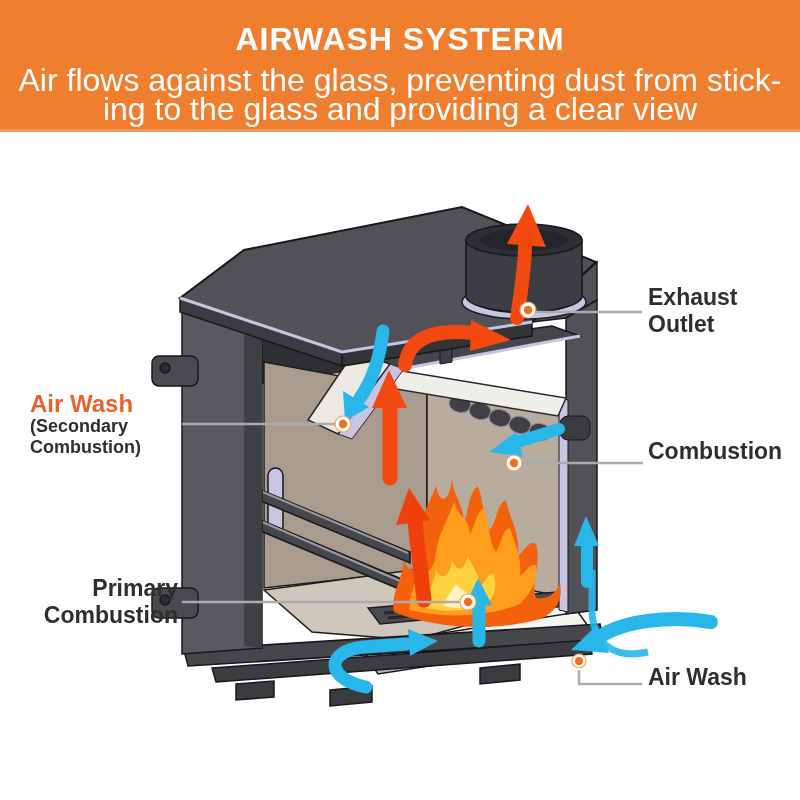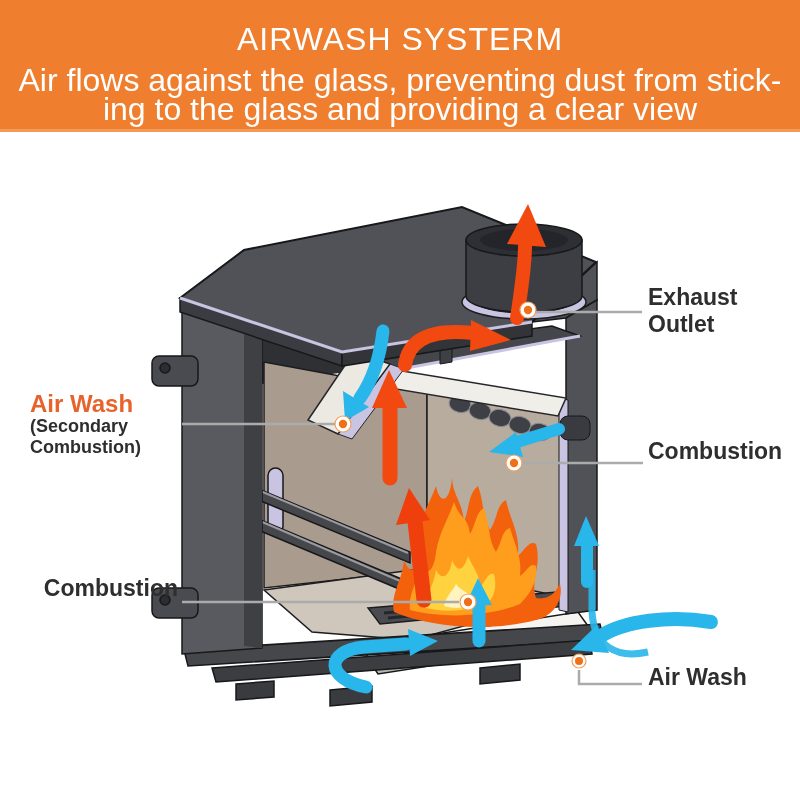--- a/index.html
+++ b/index.html
@@ -8,21 +8,21 @@
     --label-text:#2E2E2E;
     --airwash-accent:#E8632C;
   }
   html,body{margin:0;padding:0;background:#ffffff;}
   .page{position:relative;width:800px;height:800px;overflow:hidden;
         font-family:"Liberation Sans",sans-serif;background:#fff;}
   
   .header{position:absolute;left:0;top:0;width:800px;height:129px;
           background:var(--header-bg);border-bottom:3px solid #f29b59;
           text-align:center;color:var(--header-text);}
-  .header .title{margin-top:21px;font-size:32px;font-weight:400;letter-spacing:1px;}
+  .header .title{margin-top:21px;font-size:32px;font-weight:700;letter-spacing:1px;}
   .header .subtitle{margin-top:8px;font-size:32px;font-weight:500;line-height:29px;}
   
   .diagram{position:absolute;left:12px;top:0;width:720px;height:800px;}
   svg{position:absolute;left:0;top:0;}
   
   .lbl{position:absolute;font-weight:bold;color:var(--label-text);
        font-size:23px;line-height:27px;white-space:nowrap;}
   .lbl-exhaust{left:636px;top:284px;}
   .lbl-tertiary{left:636px;top:438px;}
   .lbl-airinlet{left:636px;top:664px;}
@@ -239,20 +239,21 @@
     <div class="aw-title">Air Wash</div>
     <div class="aw-sub">(Secondary</div>
     <div class="aw-sub">Combustion)</div>
   </div>
 
   <div class="lbl lbl-tertiary">
     <div>Combustion</div>
   </div>
 
   <div class="lbl lbl-primary">
+    <div>Primary</div>
     <div>Combustion</div>
   </div>
 
   <div class="lbl lbl-airinlet">Air Wash</div>
   </div>
 
   <div class="header">
     <div class="title">AIRWASH SYSTERM</div>
     <div class="subtitle">
       <div>Air flows against the glass, preventing dust from stick-</div>

